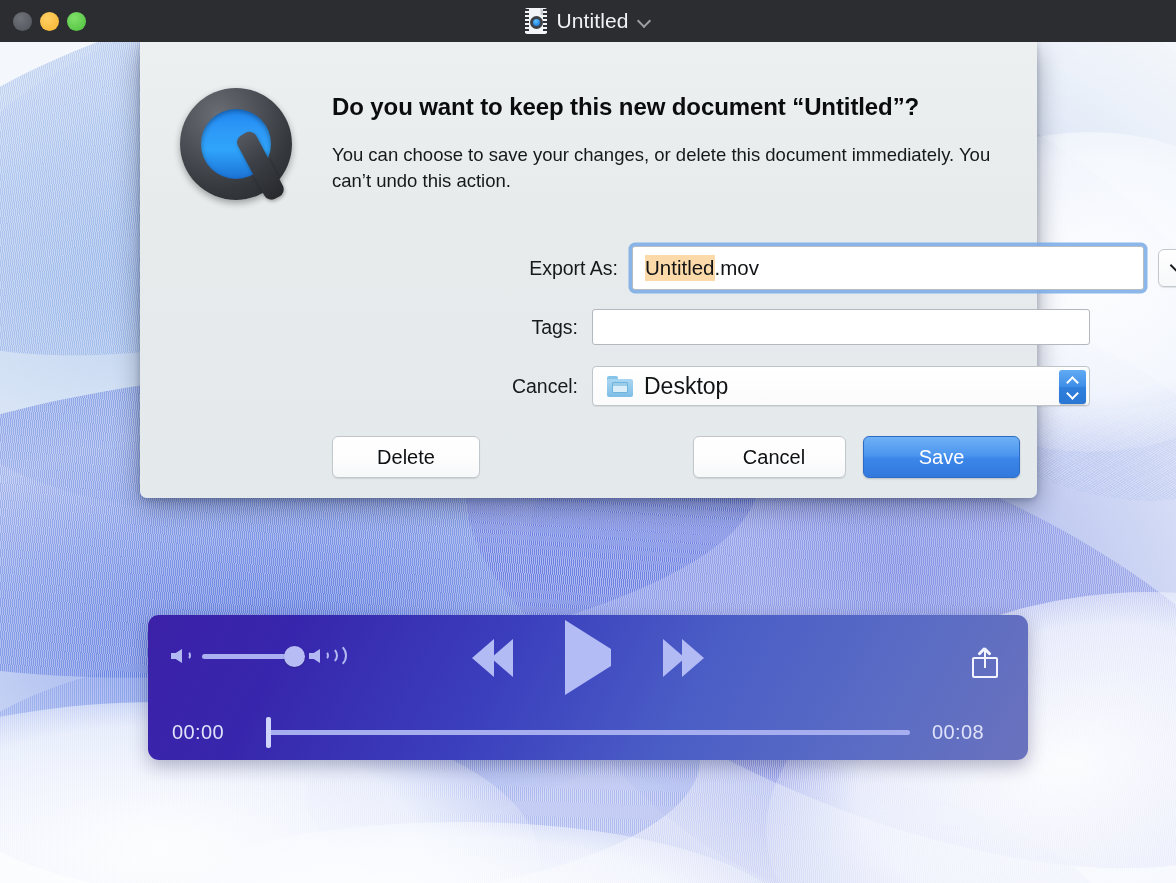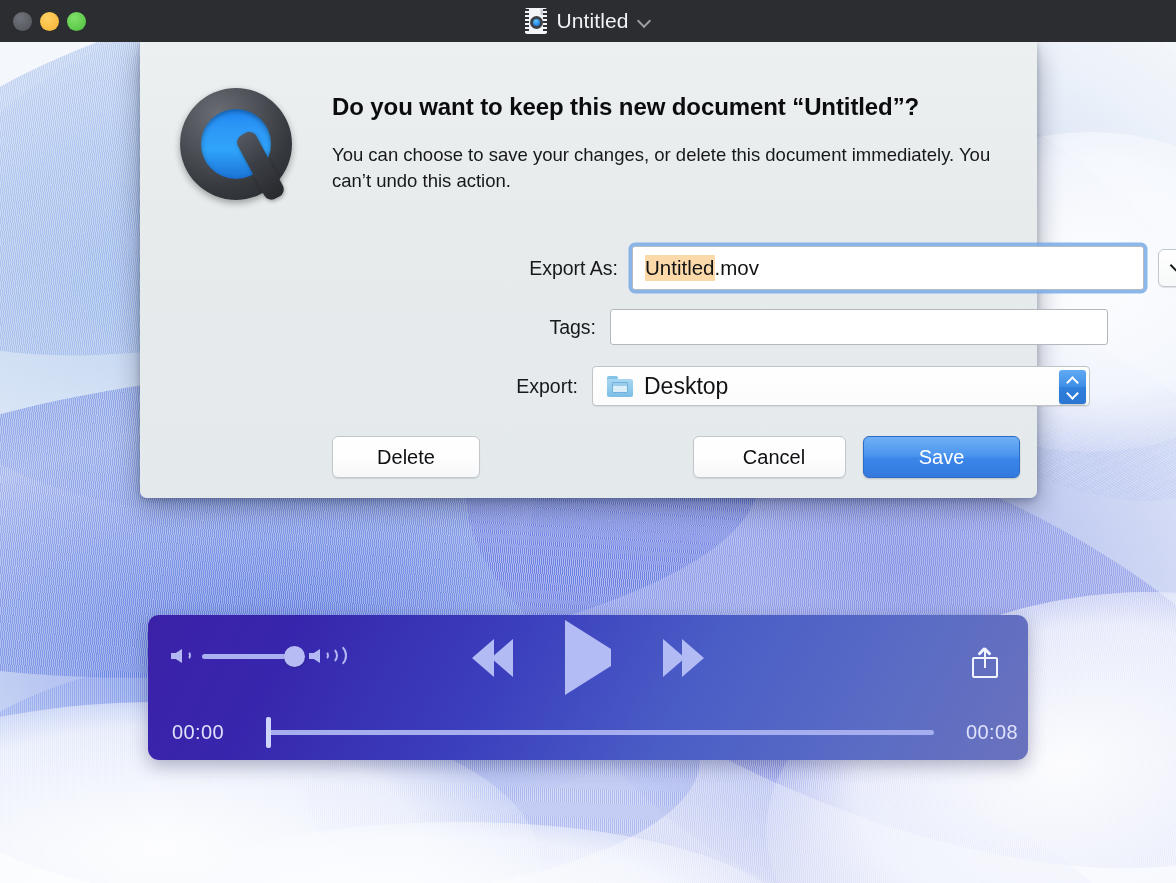--- a/index.html
+++ b/index.html
@@ -316,21 +316,21 @@
   #export-popup .chev::before {
     content: "";
     position: absolute;
     left: 0; top: 0;
     width: 9px; height: 9px;
     border-right: 2.4px solid #17191b;
     border-bottom: 2.4px solid #17191b;
     transform: rotate(45deg);
   }
 
-  #row-tags { top: 265px; height: 40px; margin-left: 18px; }
+  #row-tags { top: 265px; height: 40px; }
   #tags-field {
     width: 498px; height: 36px;
     background: #ffffff;
     border: 1px solid #b2b8bd;
     border-radius: 3px;
     flex: 0 0 auto;
   }
 
   #row-where { top: 323px; height: 42px; }
   #where-field {
@@ -585,21 +585,21 @@
     display: flex;
     align-items: center;
   }
   .time {
     font-size: 20px;
     color: #dfe2fb;
     letter-spacing: .4px;
     flex: 0 0 auto;
   }
   #time-current { margin-left: 24px; width: 72px; }
-  #time-total   { width: 72px; text-align: center; }
+  #time-total   { margin-right: 24px; width: 72px; text-align: left; }
   #timeline {
     position: relative;
     flex: 1 1 auto;
     height: 5px;
     margin: 0 22px;
     border-radius: 3px;
     background: #a6aeef;
   }
   #playhead {
     position: absolute;
@@ -727,21 +727,21 @@
         <span class="chev"></span>
       </span>
     </div>
 
     <div class="row" id="row-tags">
       <span class="row-label">Tags:</span>
       <span id="tags-field"></span>
     </div>
 
     <div class="row" id="row-where">
-      <span class="row-label">Export:</span>
+      <span class="row-label">Cancel:</span>
       <span id="where-field">
         <span id="folder-icon">
           <span class="tab"></span>
             <span class="bodyf"></span>
             <span class="win"></span>
         </span>
         <span id="where-value">Desktop</span>
         <span id="where-stepper">
           <span class="st-arrow up"></span>
           <span class="st-arrow down"></span>

